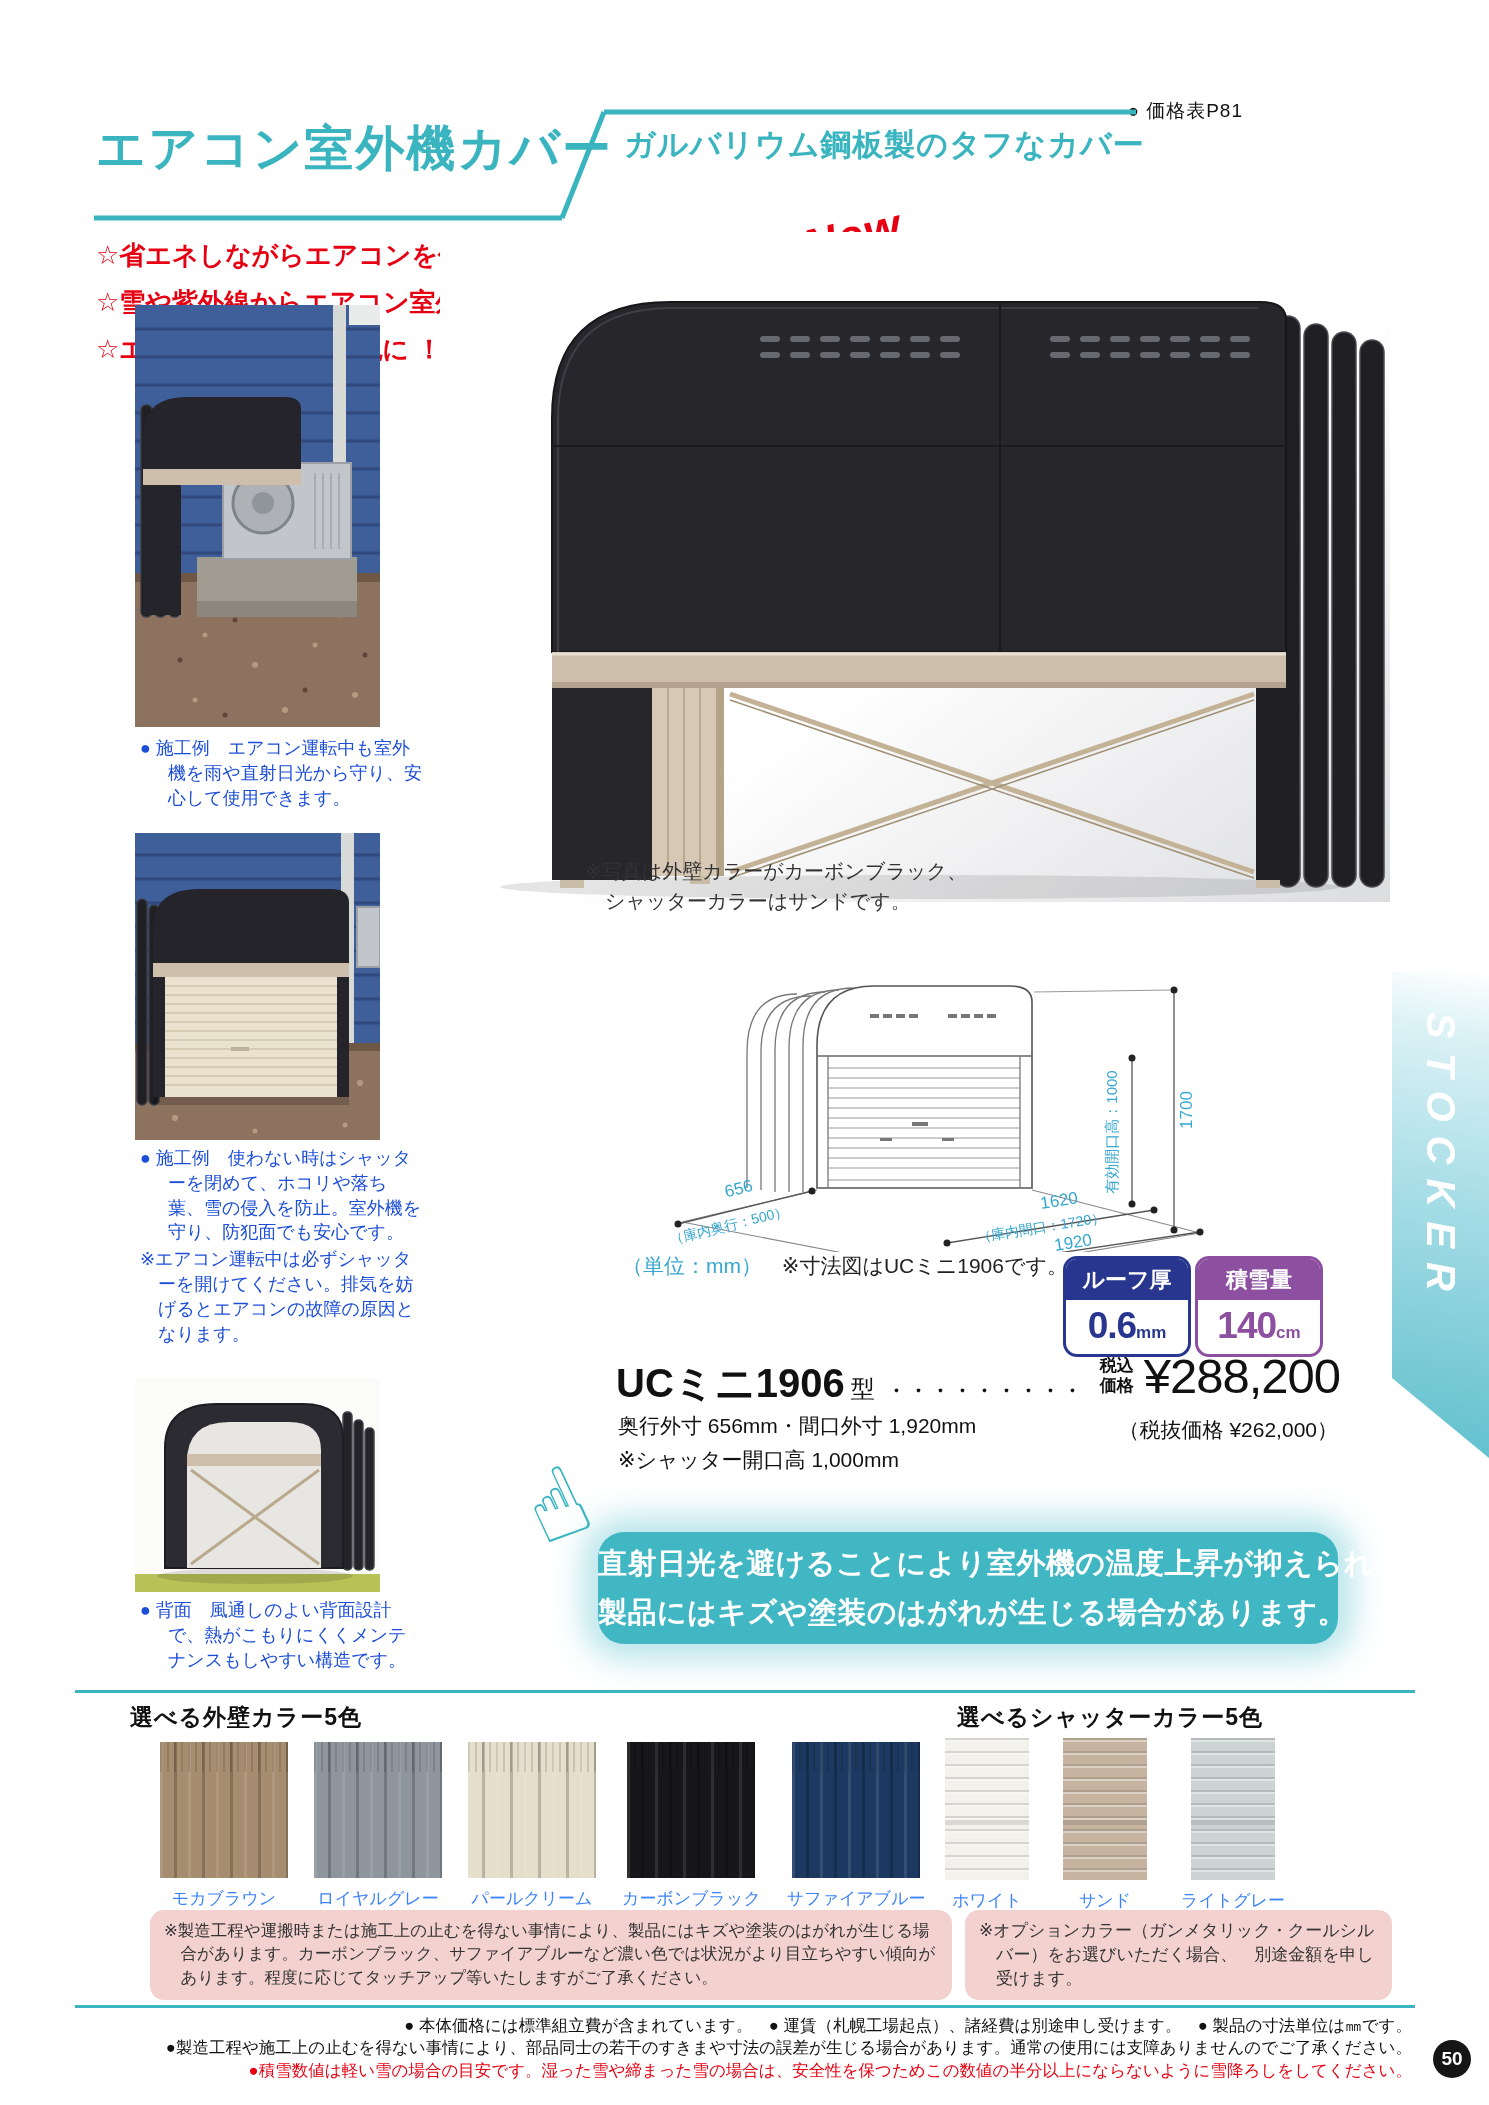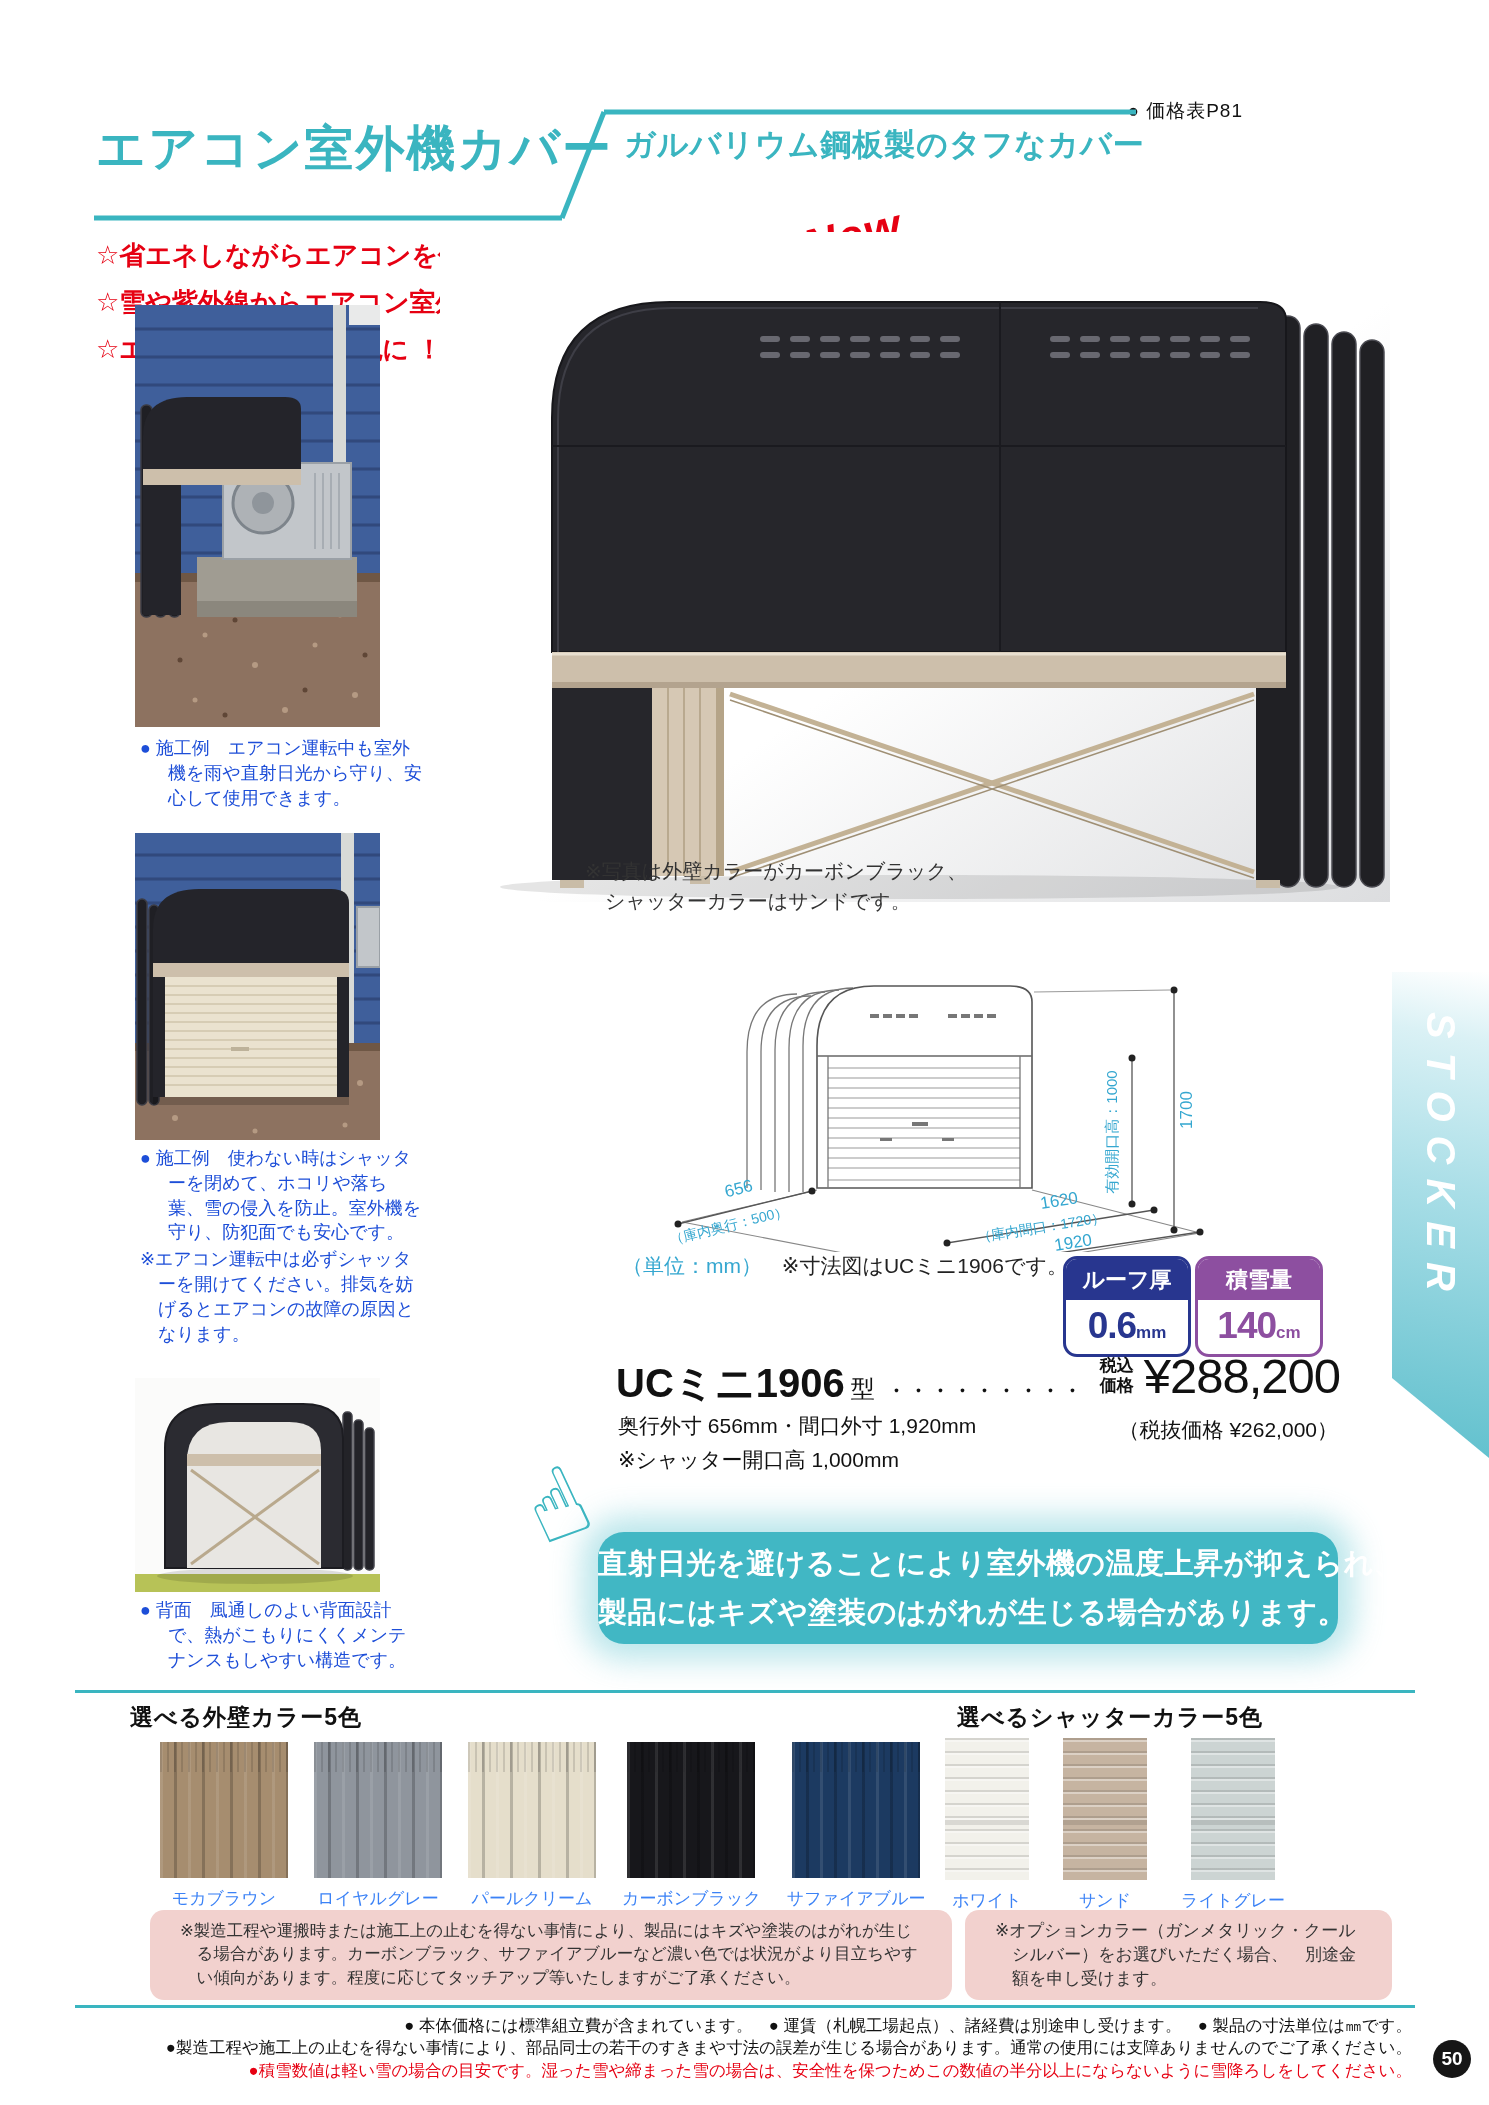--- a/index.html
+++ b/index.html
@@ -66,21 +66,21 @@
   .wall-swatch::before{content:""; position:absolute; left:0; top:0; right:0; height:30px;
     background:repeating-linear-gradient(90deg, rgba(0,0,0,.28) 0 2px, rgba(0,0,0,0) 2px 7px); opacity:.45;}
   .wall-swatch::after{content:""; position:absolute; inset:0;
     background:repeating-linear-gradient(90deg, rgba(255,255,255,.10) 0 3px, rgba(0,0,0,0) 3px 14px, rgba(0,0,0,.20) 14px 17px, rgba(0,0,0,0) 17px 28px);}
   .shutter-swatch{width:84px; height:142px;}
   .shutter-swatch::after{content:""; position:absolute; inset:0;
     background:repeating-linear-gradient(180deg, rgba(0,0,0,.12) 0 2px, rgba(255,255,255,.38) 2px 4px, rgba(0,0,0,0) 4px 13px);}
   .shutter-swatch::before{content:""; position:absolute; left:0; right:0; top:58%; height:5px; background:rgba(0,0,0,.10); z-index:1;}
   .swatch-label{margin-top:9px; font-size:17px; color:#3b82f6; white-space:nowrap;}
 
-  .pink-note{background:#f2d1ce; border-radius:14px; color:#333; padding:9px 30px; line-height:1.42; box-sizing:border-box;}
+  .pink-note{background:#f2d1ce; border-radius:14px; color:#333; padding:9px 14px; line-height:1.42; box-sizing:border-box;}
   .pink-left{left:150px; top:1910px; width:802px; height:90px; font-size:16.5px;}
   .pink-right{left:965px; top:1910px; width:427px; height:90px; font-size:17px;}
 
   
   .footer{left:60px; top:2014px; width:1352px; text-align:right; font-size:16.5px; line-height:1.36; color:#111;}
   .footer .warning{color:#e60012;}
   .page-circle{left:1433px; top:2040px; width:38px; height:38px; background:#161616; border-radius:50%;
     color:#fff; font-size:19px; font-weight:700; display:flex; align-items:center; justify-content:center;}
 
   

